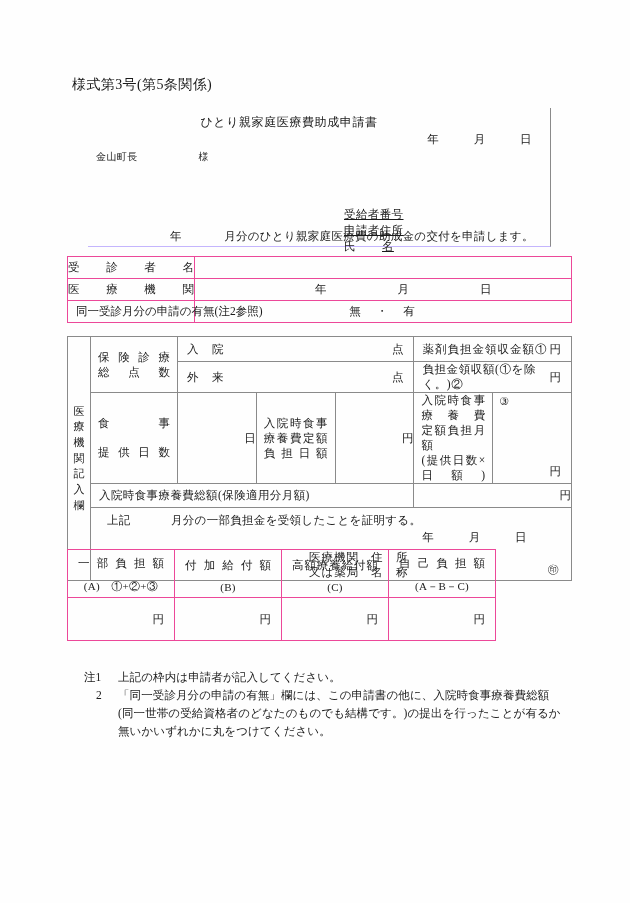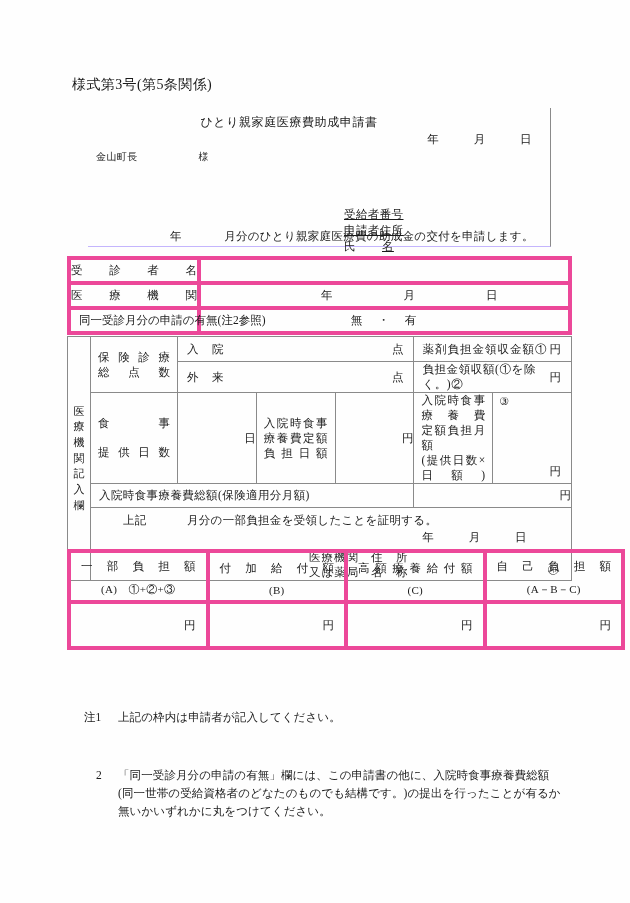--- a/index.html
+++ b/index.html
@@ -96,21 +96,21 @@
 
   
   .tbl {
     position: absolute;
     border-collapse: collapse;
     table-layout: fixed;
     font-size: 11.5px;
     color: #1a1a1a;
   }
   .tbl td {
-    border: 4px solid #ec4899;
+    border: 1px solid #ec4899;
     padding: 0;
     vertical-align: middle;
   }
   .lbl {
     text-align: center;
     letter-spacing: 0.5px;
     white-space: nowrap;
   }
   
   .spread {
@@ -194,21 +194,21 @@
     right: 10px;
     bottom: 4px;
     font-size: 11.5px;
   }
   .cert-cell {
     height: 72px;
     position: relative;
   }
   .cert-line1 {
     position: absolute;
-    left: 32px;
+    left: 16px;
     top: 5px;
     letter-spacing: 0.3px;
     white-space: nowrap;
   }
   .cert-line1 .gap { display:inline-block; width: 34px; }
   .cert-date {
     position: absolute;
     right: 44px;
     top: 22px;
     letter-spacing: 0.4px;
@@ -228,21 +228,21 @@
     position: absolute;
     right: 12px;
     bottom: 3px;
     font-size: 11.5px;
   }
 
   
   #table-amounts {
     left: 67px;
     top: 549px;
-    width: 558px;
+    width: 429px;
   }
   #table-amounts td { width: 25%; }
   #table-amounts .head-cell {
     height: 44px;
     text-align: center;
     padding: 3px 0 0 0;
   }
   #table-amounts .head-main {
     display: block;
     padding: 0 10px;
@@ -267,21 +267,21 @@
   
   .notes {
     position: absolute;
     left: 84px;
     top: 668px;
     width: 480px;
     font-size: 11.5px;
     line-height: 18px;
     letter-spacing: 0.1px;
   }
-  .note-row { display: flex; margin-top: 40px; }
+  .note-row { display: flex; }
   .note-no {
     flex: 0 0 auto;
     white-space: nowrap;
   }
   .note-no.n1 { width: 34px; }
   .note-no.n2 { width: 34px; padding-left: 12px; box-sizing: border-box; }
   .note-txt { flex: 1 1 auto; }
   .note-txt.indent { text-indent: 0; }
 </style>
 </head>

